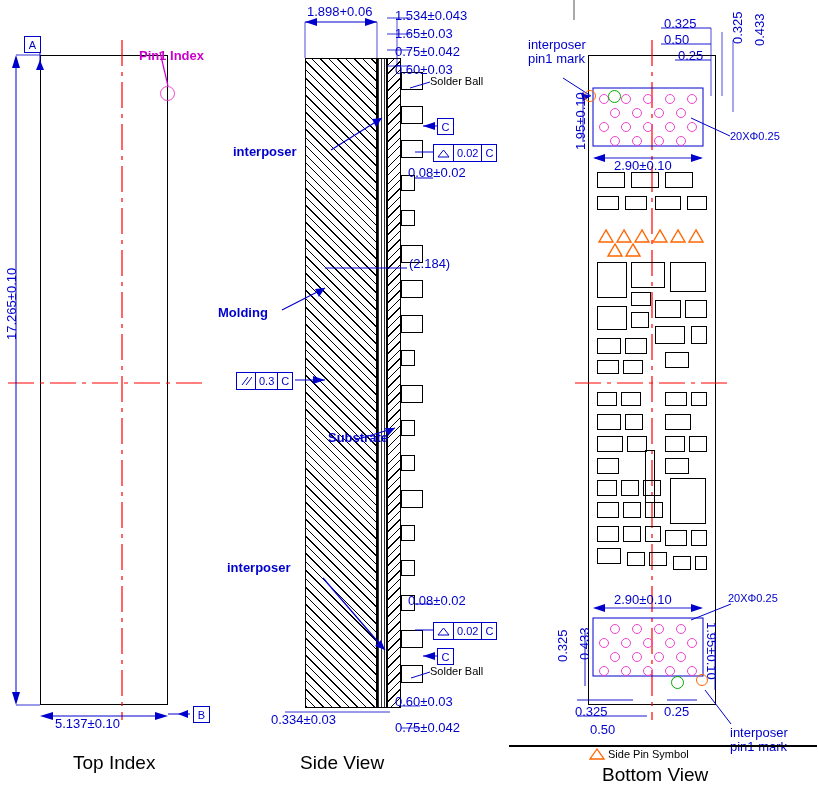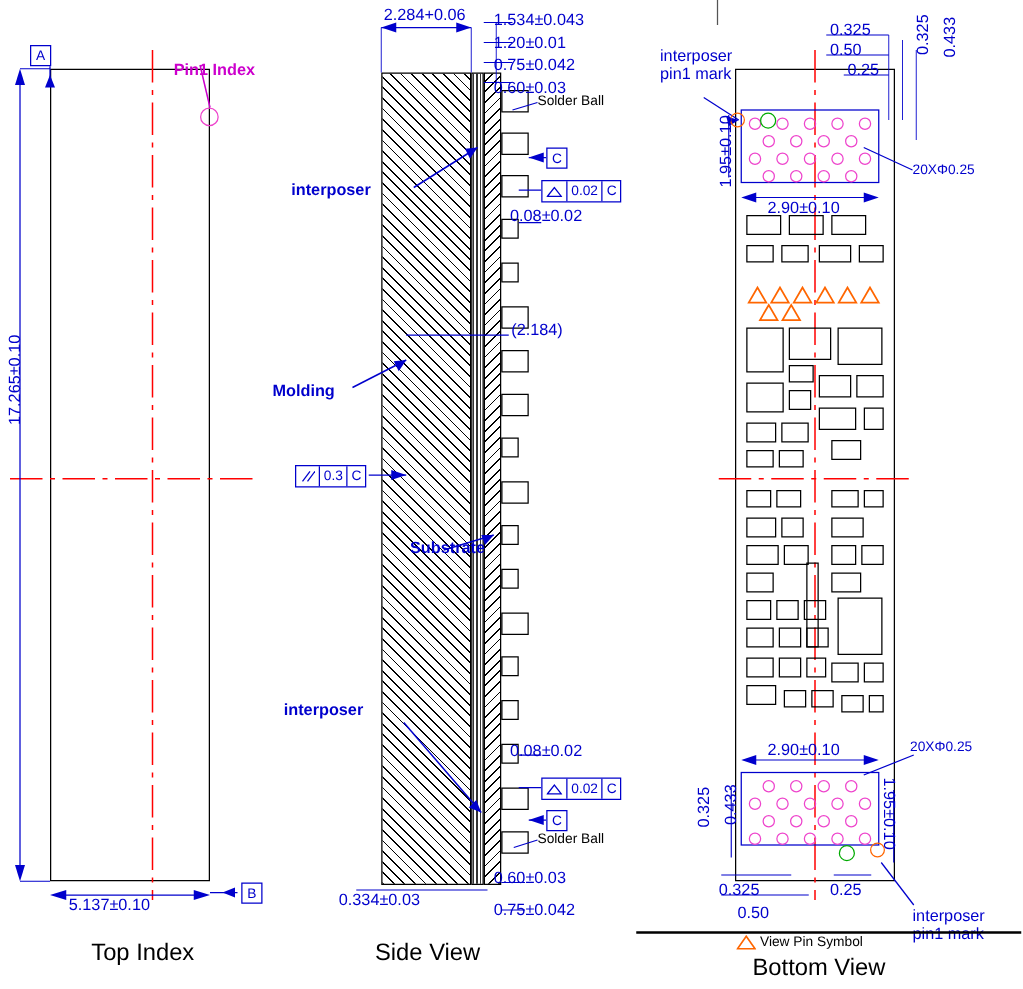--- a/index.html
+++ b/index.html
@@ -152,23 +152,23 @@
     <polygon points="198,656 210,652 210,660" fill="#0000cc"></polygon>
 
     <line x1="186" y1="678" x2="205" y2="672" stroke="#0000cc" stroke-width="1"></line>
 
     <line x1="60" y1="712" x2="165" y2="712" stroke="#0000cc" stroke-width="0.8"></line>
 
     <line x1="176" y1="706" x2="195" y2="706" stroke="#0000cc" stroke-width="0.8"></line>
     <line x1="176" y1="728" x2="195" y2="728" stroke="#0000cc" stroke-width="0.8"></line>
   </svg>
 
-  <div class="lbl" style="left:82px;top:4px;">2.284+0.06</div>
+  <div class="lbl" style="left:82px;top:4px;">1.898+0.06</div>
   <div class="lbl" style="left:170px;top:8px;">1.534±0.043</div>
-  <div class="lbl" style="left:170px;top:26px;">1.20±0.01</div>
+  <div class="lbl" style="left:170px;top:26px;">1.65±0.03</div>
   <div class="lbl" style="left:170px;top:44px;">0.75±0.042</div>
   <div class="lbl" style="left:170px;top:62px;">0.60±0.03</div>
   <div class="lbl lbl-black" style="left:205px;top:75px;font-size:11px;color:#000;">Solder Ball</div>
 
   <div class="datum" style="left:212px;top:118px;">C</div>
 
   <div class="fcf" style="left:208px;top:144px;">
     <div>
       <svg width="13" height="9" style="position:static">
           <polygon points="1,8 6.5,1 12,8" fill="none" stroke="#0000cc" stroke-width="1"></polygon>
@@ -400,19 +400,19 @@
   <div class="lbl" style="left:149px;top:704px;">0.25</div>
   <div class="lbl" style="left:215px;top:726px;line-height:14px;">
     <span style="white-space:pre-line;">interposer
 pin1 mark</span>
   </div>
 
   <div class="abs" style="left:74px;top:748px;display:flex;align-items:center;gap:3px;">
     <svg width="16" height="12" style="position:static">
         <polygon points="8,1 1,11 15,11" fill="none" stroke="#ff6600" stroke-width="1.3"></polygon>
       </svg>
-    <span style="font-size:11px;color:#000;">View Pin Symbol</span>
+    <span style="font-size:11px;color:#000;">Side Pin Symbol</span>
   </div>
 
   <div class="view-title" style="left:87px;top:764px;">Bottom View</div>
 
   <div class="abs" style="left:-6px;top:745px;width:308px;height:2px;background:#000;"></div>
 </div>
 
 </body></html>

